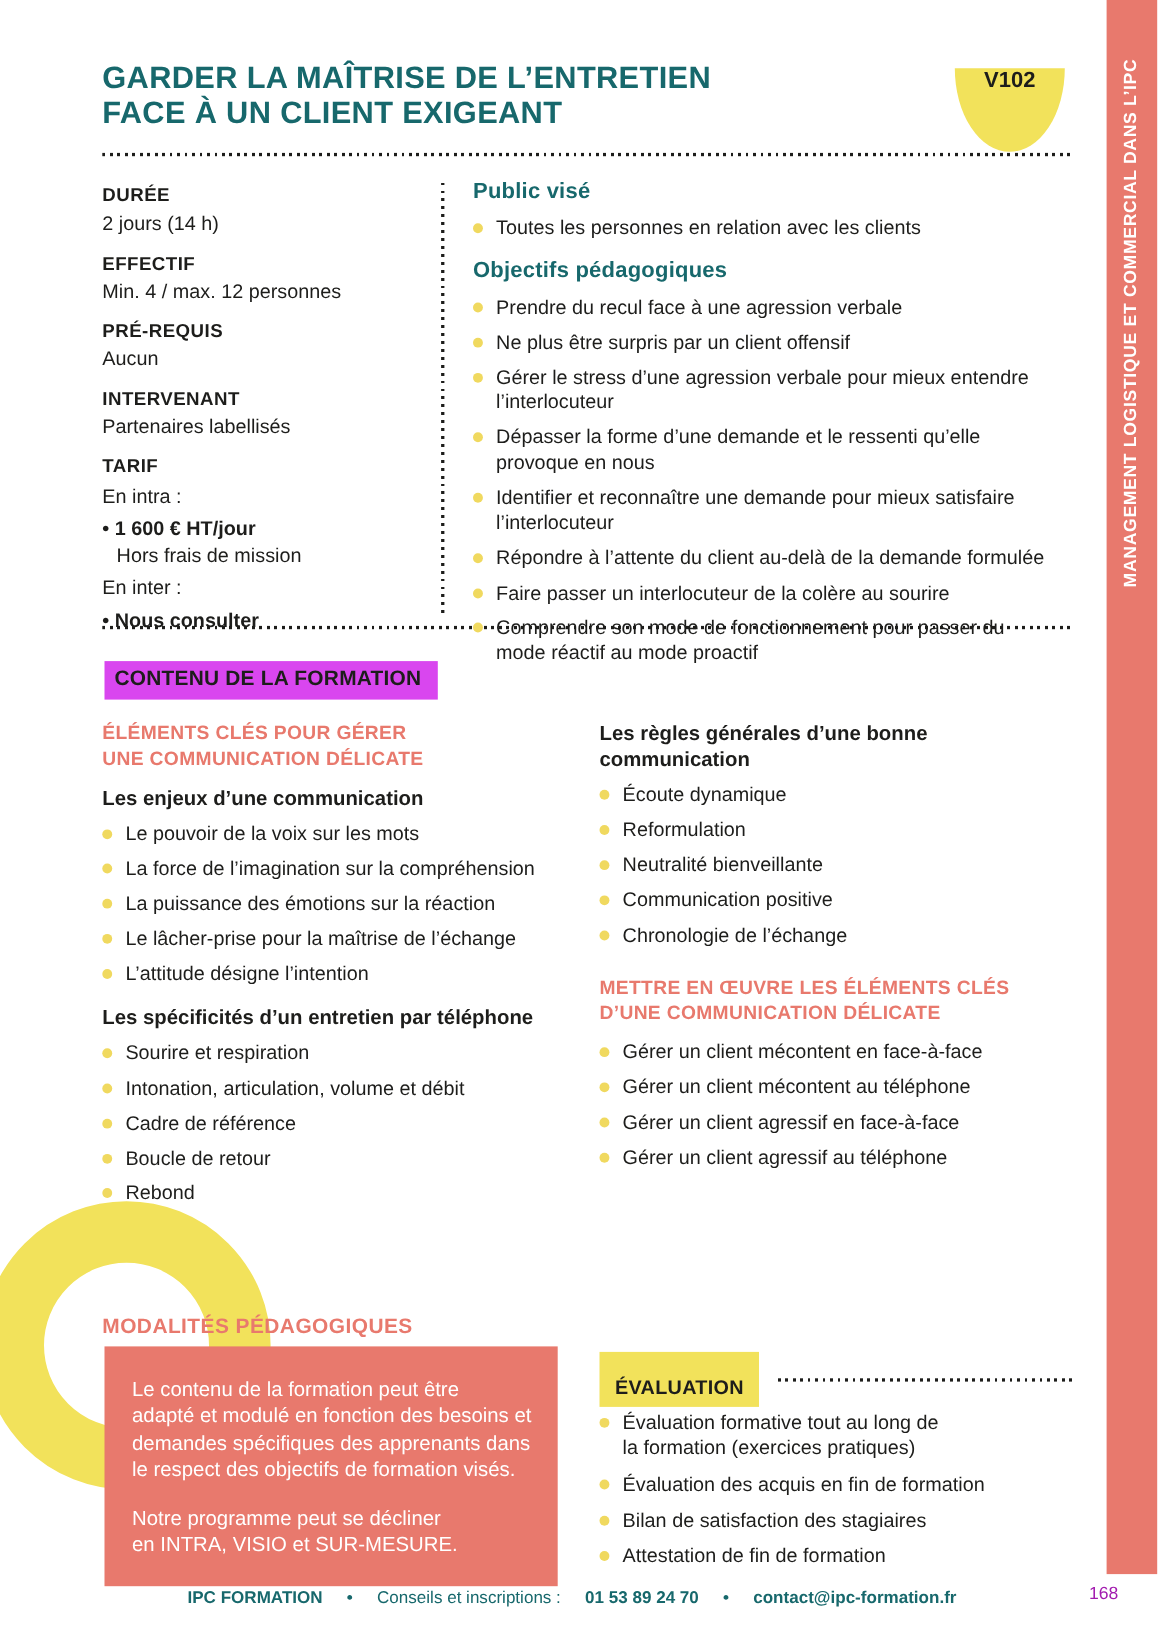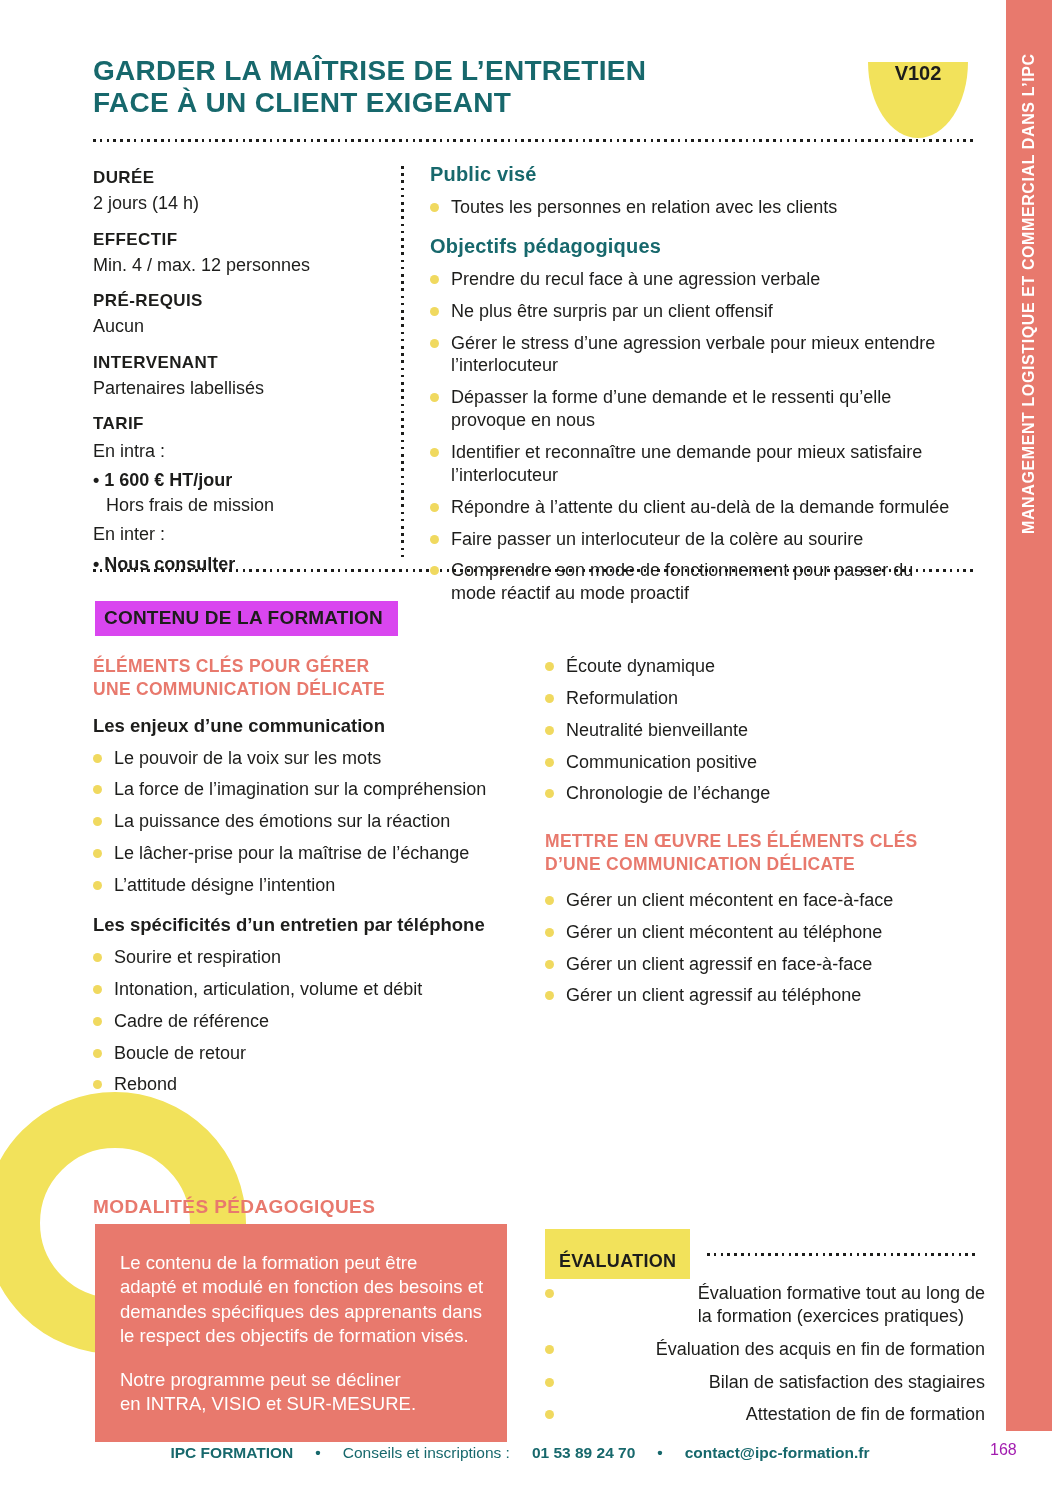--- a/index.html
+++ b/index.html
@@ -136,21 +136,21 @@
     z-index: 2;
   }
   .eval-label-box {
     background: #f2e25b;
     font-weight: bold; font-size: 18px; letter-spacing: 0.3px;
     padding: 22px 14px 7px 14px;
     flex: 0 0 auto;
   }
   .eval-dots { flex: 1 1 auto; }
   .eval-list { left: 545px; top: 1282px; width: 440px; z-index: 2; }
-  .eval-list li { margin-bottom: 10px; justify-content: space-between; }
+  .eval-list li { margin-bottom: 10px; }
 
   
   .side-bar {
     left: 1006px; top: 0; width: 46px; height: 1431px;
     background: #e8796d;
     z-index: 3;
   }
   .side-bar-text {
     position: absolute; top: 48px; left: 0;
     width: 46px; height: 486px;
@@ -335,20 +335,22 @@
       </li>
 
       <li>
         <span class="dot"></span>
         <span>Rebond</span>
       </li>
     </ul>
 </div>
 
 <div class="abs contenu-right">
+  <div class="black-sub first">Les règles générales d’une bonne
+communication</div>
   <ul class="bullet-list">
 
       <li>
         <span class="dot"></span>
         <span>Écoute dynamique</span>
       </li>
 
       <li>
         <span class="dot"></span>
         <span>Reformulation</span>

